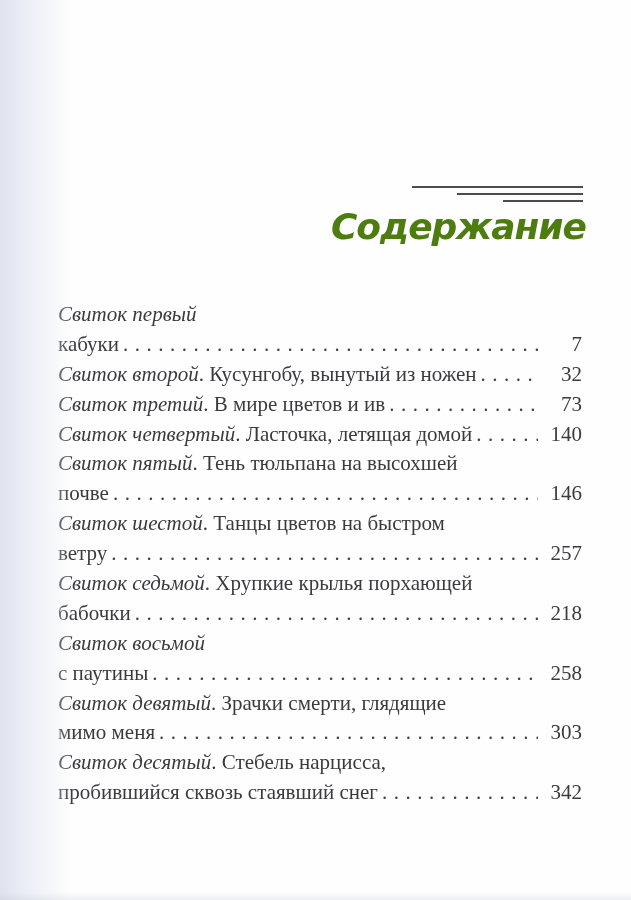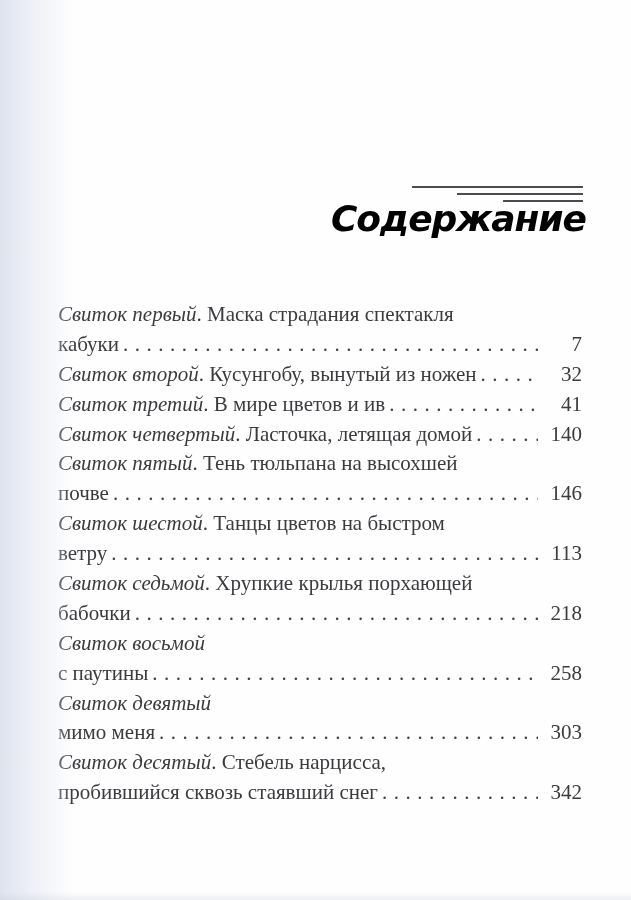--- a/index.html
+++ b/index.html
@@ -31,25 +31,25 @@
     position:absolute;top:186px;right:48px;width:172px;
   }
   .rules .rule{
     height:2px;background:#4c4c50;margin-left:auto;
   }
   .rules .r1{width:171px;}
   .rules .r2{width:126px;margin-top:5px;}
   .rules .r3{width:80px;margin-top:5px;}
 
   .page-title{
-    position:absolute;top:198px;right:45px;margin:0;
+    position:absolute;top:206px;right:45px;margin:0;
     font-family:"DejaVu Sans", sans-serif;
     font-size:36px;font-weight:bold;font-style:italic;
     letter-spacing:-1px;
-    color:#000000;
+    color:#4d7c0f;
     white-space:nowrap;
   }
 
   .toc{
     position:absolute;left:58px;top:300px;width:524px;
     font-size:21px;line-height:29.9px;
     color:#3b3a3e;
   }
   .line{
     display:flex;align-items:baseline;
@@ -80,38 +80,37 @@
     <div class="rule r1"></div>
     <div class="rule r2"></div>
     <div class="rule r3"></div>
   </div>
 
   <h1 class="page-title">Содержание</h1>
 
   <div class="toc">
       <div class="line">
         <span class="chap">Свиток первый</span>
-        <span class="txt">. Маска страдания спектакля</span>
       </div>
       <div class="line">
         <span class="txt">кабуки</span>
         <span class="leader"></span>
         <span class="pagenum">7</span>
       </div>
       <div class="line">
         <span class="chap">Свиток второй</span>
         <span class="txt">. Кусунгобу, вынутый из ножен</span>
         <span class="leader"></span>
         <span class="pagenum">32</span>
       </div>
       <div class="line">
         <span class="chap">Свиток третий</span>
         <span class="txt">. В мире цветов и ив</span>
         <span class="leader"></span>
-        <span class="pagenum">41</span>
+        <span class="pagenum">73</span>
       </div>
       <div class="line">
         <span class="chap">Свиток четвертый</span>
         <span class="txt">. Ласточка, летящая домой</span>
         <span class="leader"></span>
         <span class="pagenum">140</span>
       </div>
       <div class="line">
         <span class="chap">Свиток пятый</span>
         <span class="txt">. Тень тюльпана на высохшей</span>
@@ -121,41 +120,42 @@
         <span class="leader"></span>
         <span class="pagenum">146</span>
       </div>
       <div class="line">
         <span class="chap">Свиток шестой</span>
         <span class="txt">. Танцы цветов на быстром</span>
       </div>
       <div class="line">
         <span class="txt">ветру</span>
         <span class="leader"></span>
-        <span class="pagenum">113</span>
+        <span class="pagenum">257</span>
       </div>
       <div class="line">
         <span class="chap">Свиток седьмой</span>
         <span class="txt">. Хрупкие крылья порхающей</span>
       </div>
       <div class="line">
         <span class="txt">бабочки</span>
         <span class="leader"></span>
         <span class="pagenum">218</span>
       </div>
       <div class="line">
         <span class="chap">Свиток восьмой</span>
       </div>
       <div class="line">
         <span class="txt">с паутины</span>
         <span class="leader"></span>
         <span class="pagenum">258</span>
       </div>
       <div class="line">
         <span class="chap">Свиток девятый</span>
+        <span class="txt">. Зрачки смерти, глядящие</span>
       </div>
       <div class="line">
         <span class="txt">мимо меня</span>
         <span class="leader"></span>
         <span class="pagenum">303</span>
       </div>
       <div class="line">
         <span class="chap">Свиток десятый</span>
         <span class="txt">. Стебель нарцисса,</span>
       </div>

